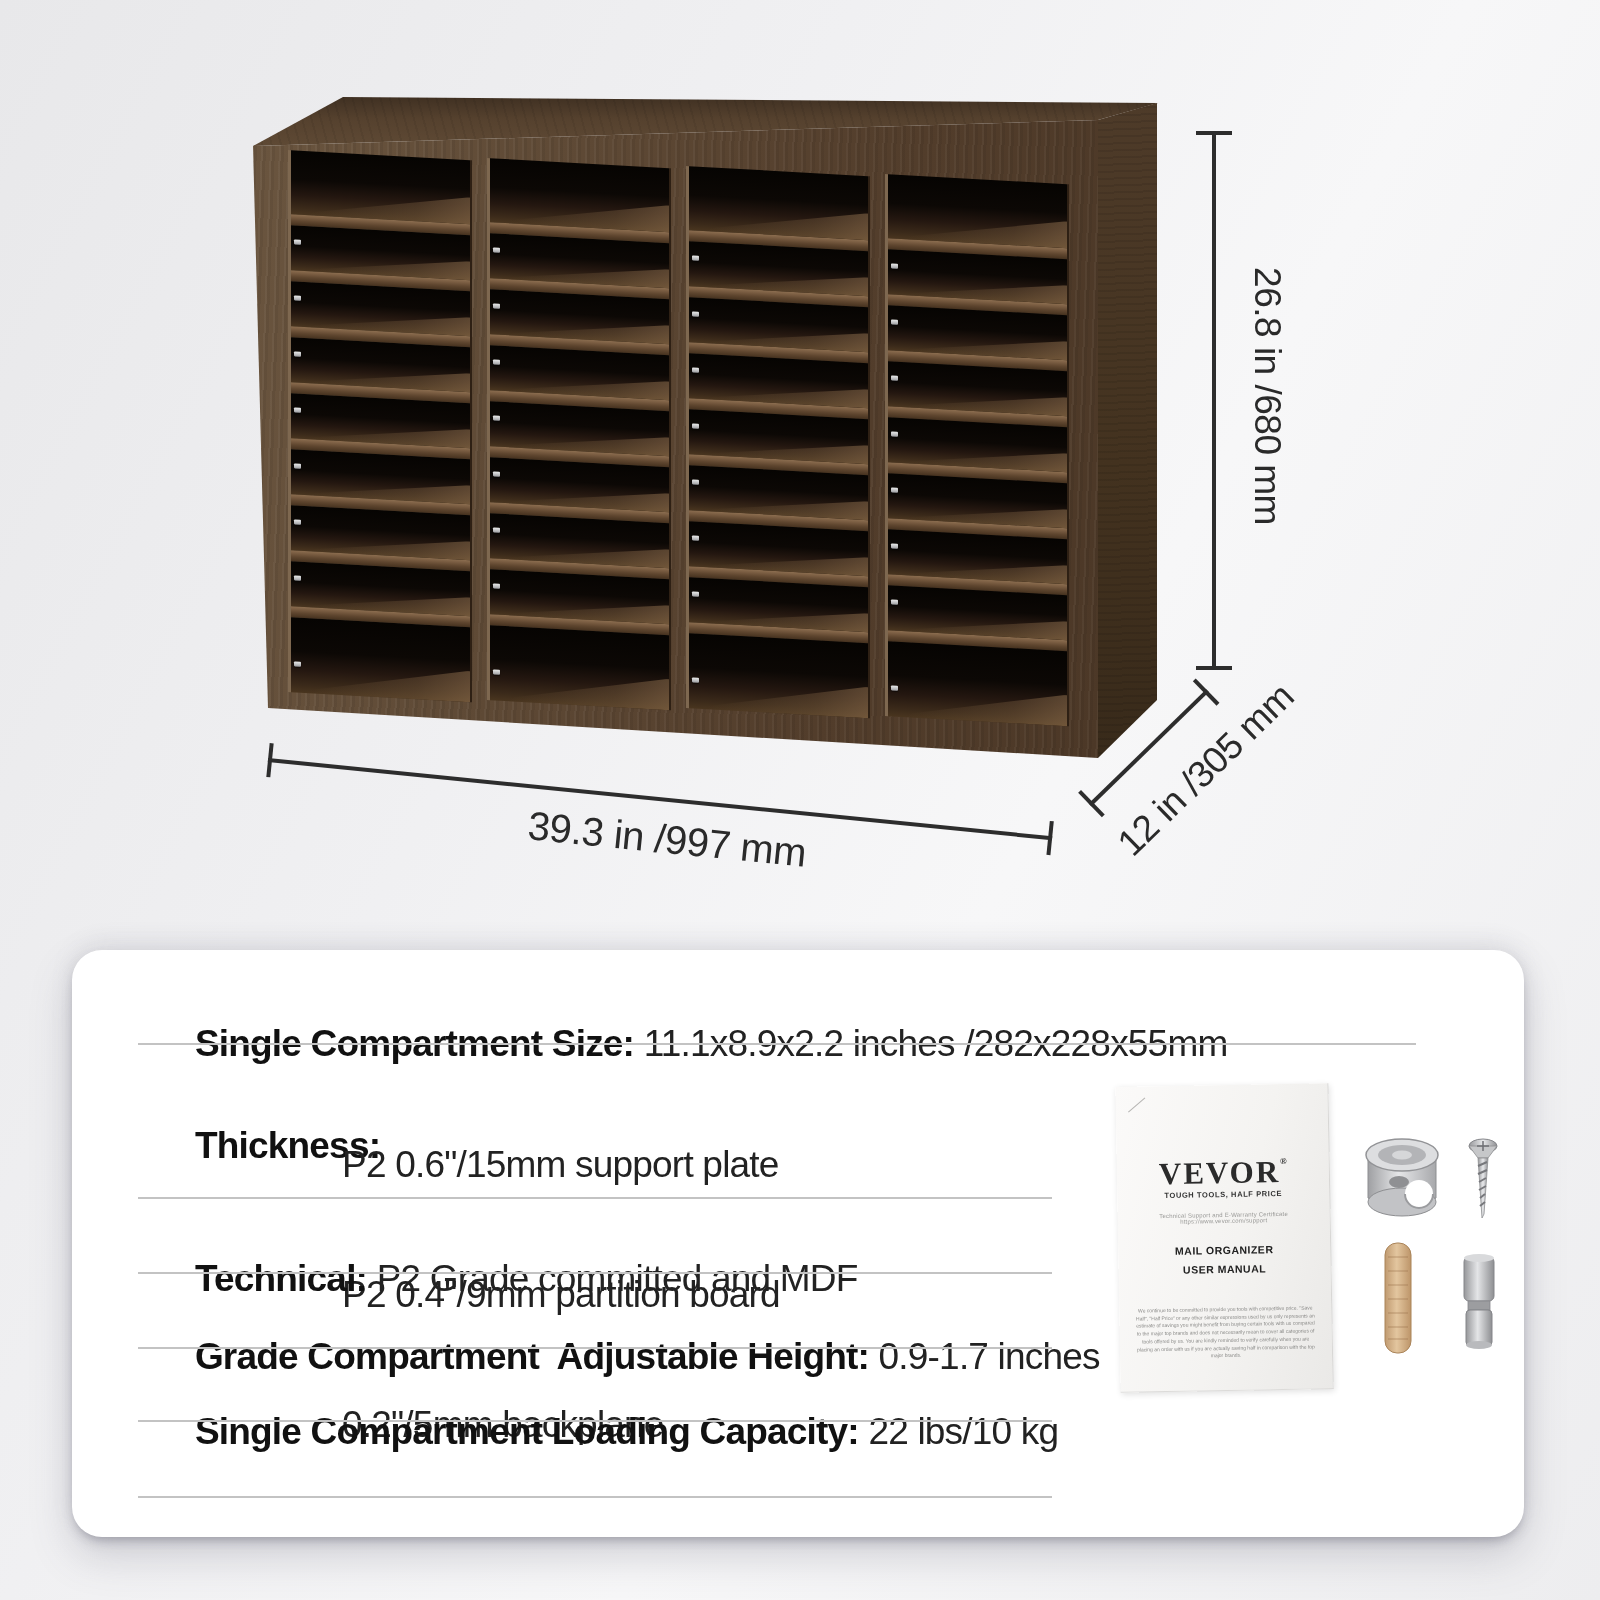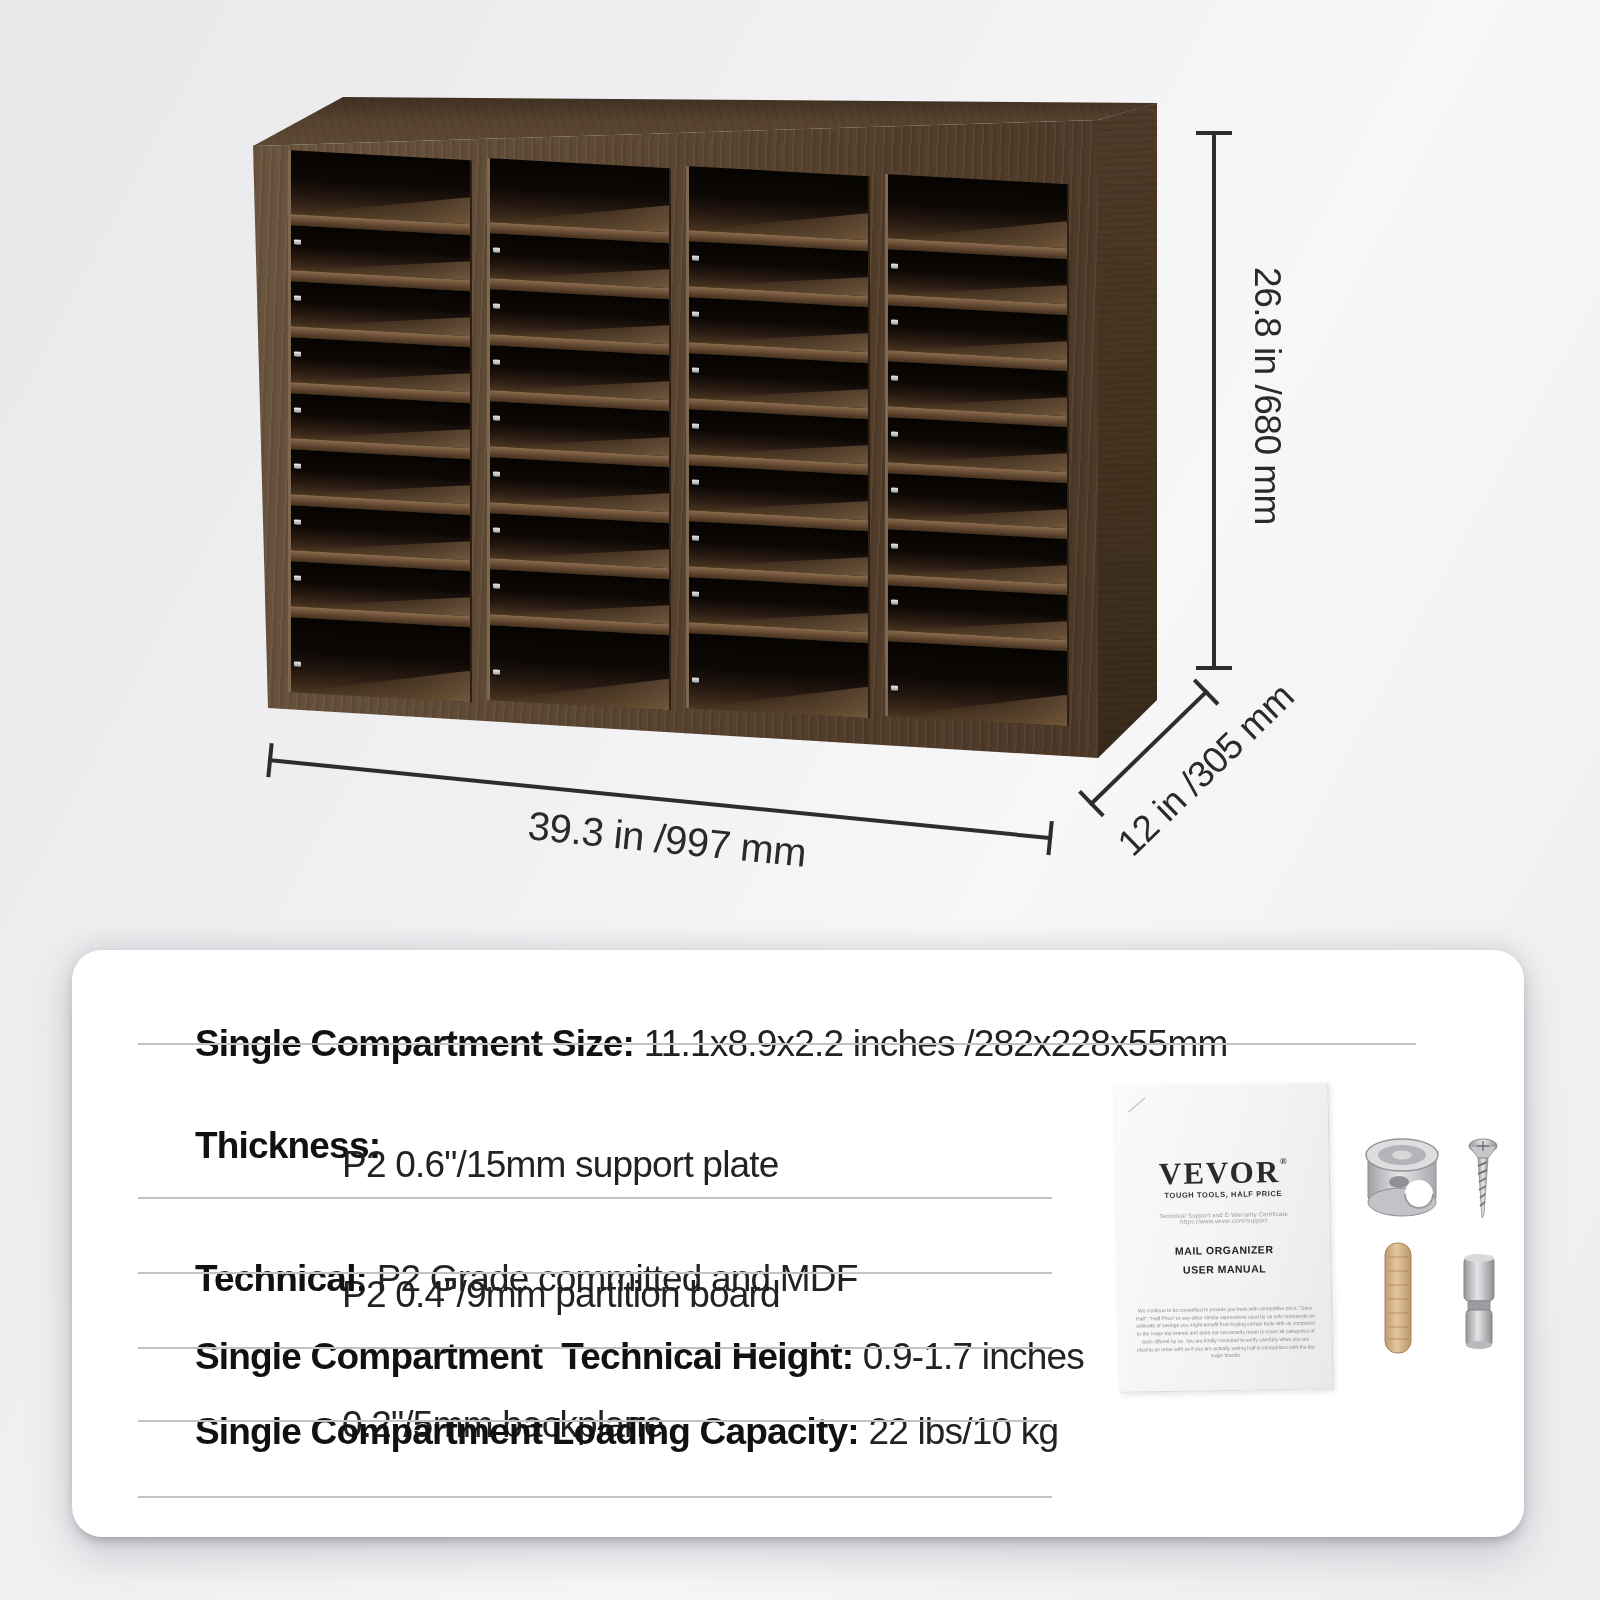--- a/index.html
+++ b/index.html
@@ -204,21 +204,21 @@
       <div>0.2"/5mm backplane</div>
     </div>
     <div class="sep" style="top:247px;width:914px;"></div>
 
     <div class="srow" style="top:263px;">
       <b>Technical:</b> <span>P2 Grade committed and MDF</span>
     </div>
     <div class="sep" style="top:322px;width:914px;"></div>
 
     <div class="srow" style="top:341px;">
-      <b>Single Compartment  Technical Height:</b> <span>0.9-1.7 inches</span>
+      <b>Grade Compartment  Adjustable Height:</b> <span>0.9-1.7 inches</span>
     </div>
     <div class="sep" style="top:397px;width:914px;"></div>
 
     <div class="srow" style="top:416px;">
       <b>Single Compartment Loading Capacity:</b> <span>22 lbs/10 kg</span>
     </div>
     <div class="sep" style="top:470px;width:914px;"></div>
 
     <div class="sep" style="top:546px;width:914px;"></div>
 

